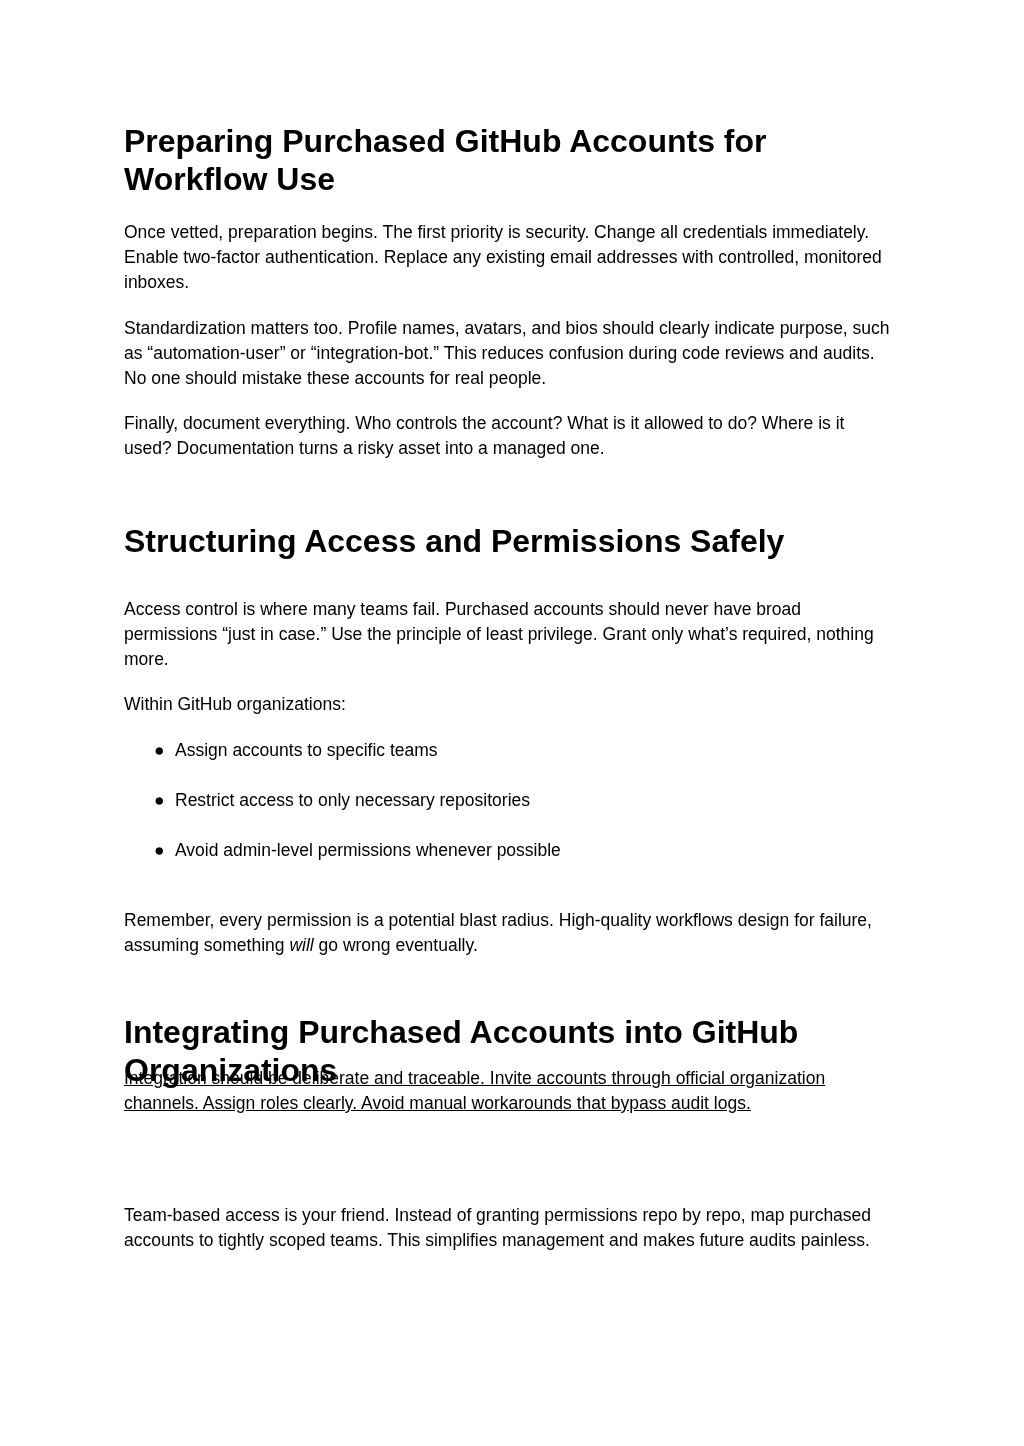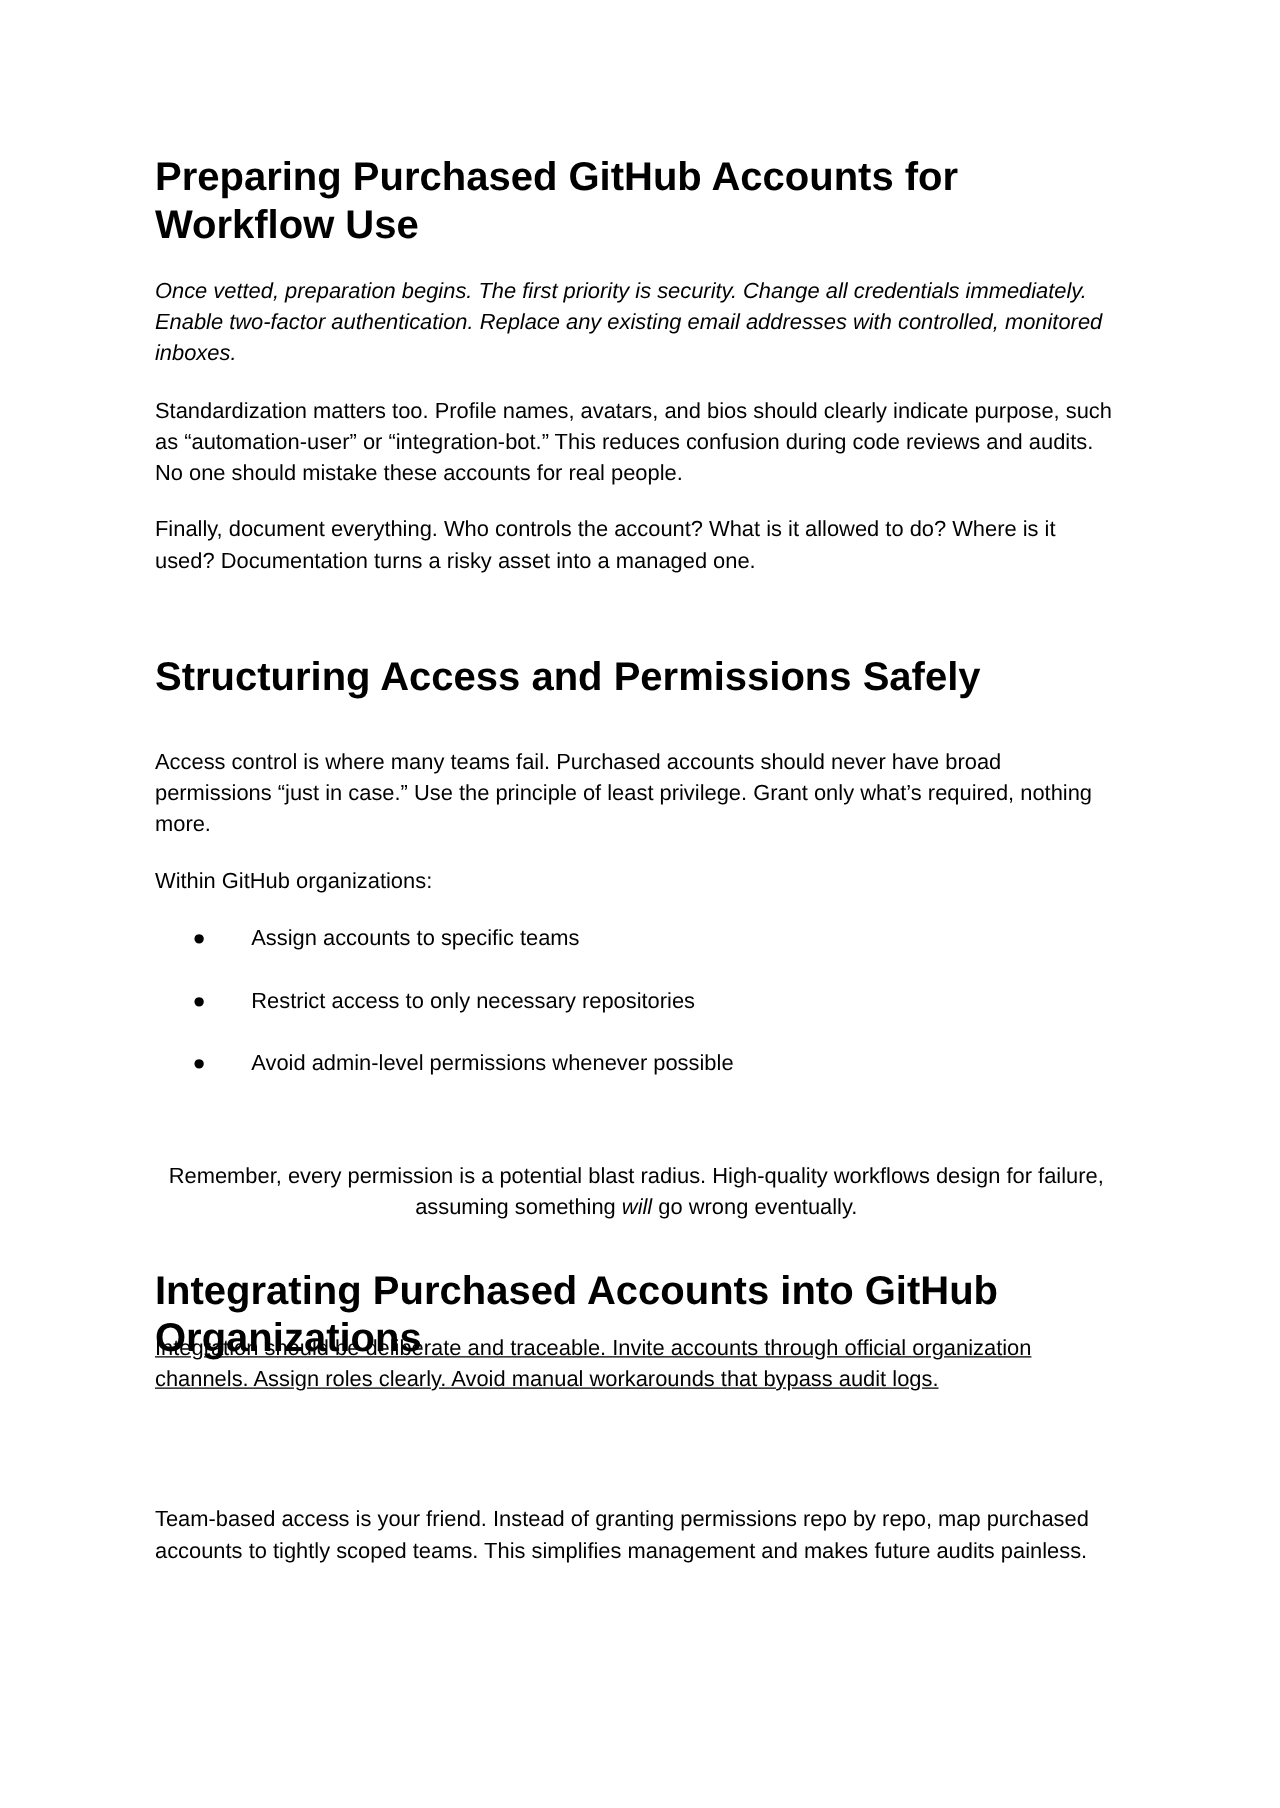--- a/index.html
+++ b/index.html
@@ -4,48 +4,48 @@
 <style>
   html, body { margin: 0; padding: 0; background: #ffffff; }
   body { width: 1024px; height: 1446px; position: relative; overflow: hidden;
          font-family: "Liberation Sans", sans-serif; color: #000; }
   .page { position: absolute; left: 124px; top: 0; width: 770px; }
   h2 { font-family: "Liberation Sans", sans-serif; font-weight: bold; font-size: 32px;
        line-height: 38px; margin: 0; position: absolute; left: 0; width: 770px; }
   p { font-size: 17.5px; line-height: 25px; margin: 0; position: absolute; left: 0; width: 770px; }
   .bullet { position: absolute; left: 30px; font-size: 17.5px; line-height: 25px; }
   .bullet .dot { position: absolute; left: 0; top: 0; width: 20px; }
-  .bullet .txt { position: absolute; left: 47px; white-space: nowrap; }
+  .bullet .txt { position: absolute; left: 21px; white-space: nowrap; }
 </style>
 </head>
 <body>
 
 <div class="page">
 
   <h2 style="top:122px;">Preparing Purchased GitHub Accounts for Workflow Use</h2>
-  <p style="top:220px;font-style:italic;">Once vetted, preparation begins. The first priority is security. Change all credentials immediately. Enable two-factor authentication. Replace any existing email addresses with controlled, monitored inboxes.</p>
+  <p style="top:220px;">Once vetted, preparation begins. The first priority is security. Change all credentials immediately. Enable two-factor authentication. Replace any existing email addresses with controlled, monitored inboxes.</p>
   <p style="top:316px;">Standardization matters too. Profile names, avatars, and bios should clearly indicate purpose, such as “automation-user” or “integration-bot.” This reduces confusion during code reviews and audits. No one should mistake these accounts for real people.</p>
   <p style="top:411px;">Finally, document everything. Who controls the account? What is it allowed to do? Where is it used? Documentation turns a risky asset into a managed one.</p>
 
   <h2 style="top:522px;">Structuring Access and Permissions Safely</h2>
   <p style="top:597px;">Access control is where many teams fail. Purchased accounts should never have broad permissions “just in case.” Use the principle of least privilege. Grant only what’s required, nothing more.</p>
   <p style="top:692px;">Within GitHub organizations:</p>
 
   <div class="bullet" style="top:738px;">
     <span class="dot">●</span>
     <span class="txt">Assign accounts to specific teams</span>
   </div>
   <div class="bullet" style="top:788px;">
     <span class="dot">●</span>
     <span class="txt">Restrict access to only necessary repositories</span>
   </div>
   <div class="bullet" style="top:838px;">
     <span class="dot">●</span>
     <span class="txt">Avoid admin-level permissions whenever possible</span>
   </div>
 
-  <p style="top:928px;text-align:center;"><span>Remember, every permission is a potential blast radius. High-quality workflows design for failure, assuming something </span><em>will</em><span> go wrong eventually.</span></p>
+  <p style="top:908px;"><span>Remember, every permission is a potential blast radius. High-quality workflows design for failure, assuming something </span><em>will</em><span> go wrong eventually.</span></p>
 
   <h2 style="top:1013px;">Integrating Purchased Accounts into GitHub Organizations</h2>
   <p style="top:1066px;text-decoration:underline;">Integration should be deliberate and traceable. Invite accounts through official organization channels. Assign roles clearly. Avoid manual workarounds that bypass audit logs.</p>
   <p style="top:1203px;">Team-based access is your friend. Instead of granting permissions repo by repo, map purchased accounts to tightly scoped teams. This simplifies management and makes future audits painless.</p>
 
 </div>
 
 </body></html>

